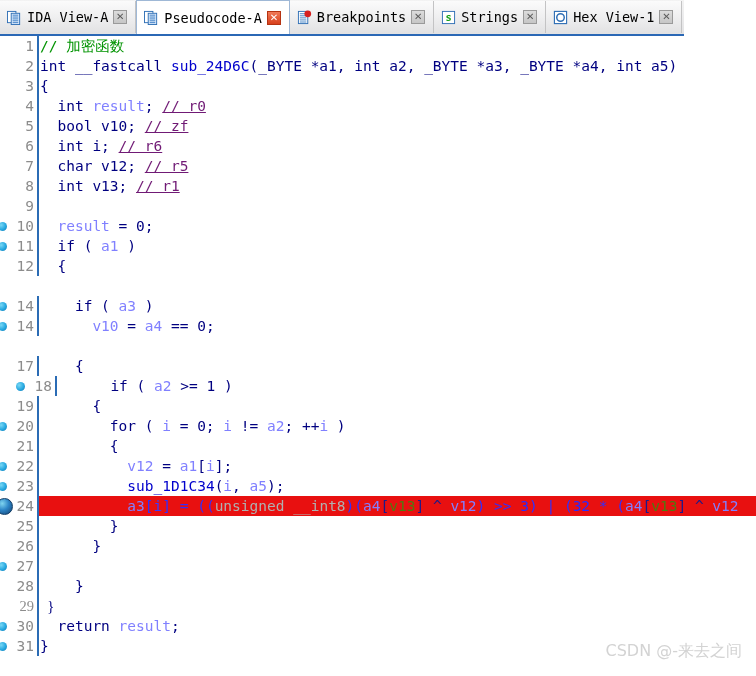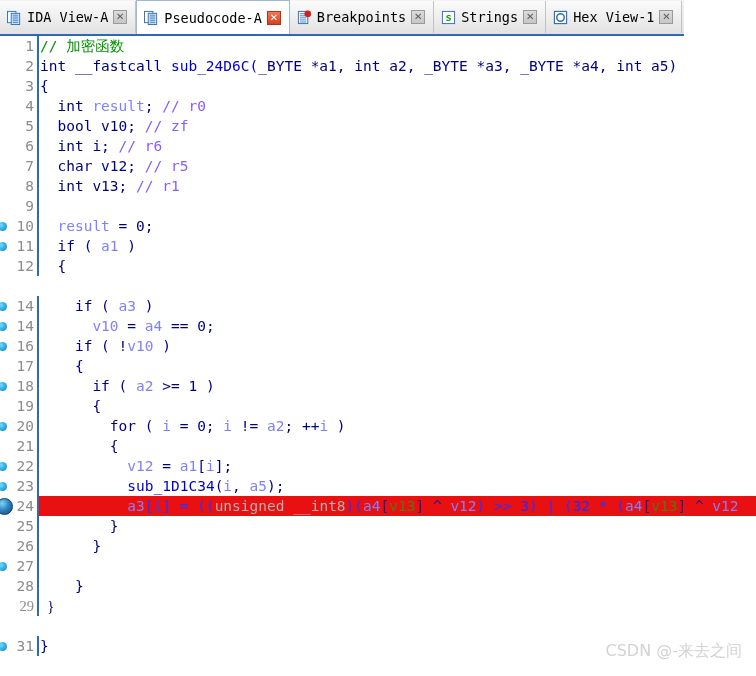--- a/index.html
+++ b/index.html
@@ -135,21 +135,21 @@
     width: 717px; height: 20px;
     background: #e81010;
     z-index: 0;
   }
 
   
   .t-cmt   { color: #009300; }
   .t-kw    { color: #000080; }
   .t-var   { color: #8080ff; }
   .t-fn    { color: #0000cc; }
-  .t-gray  { color: #8b5cf6; }
+  .t-gray  { color: #701a75; text-decoration: underline; }
   .t-punct { color: #000080; }
 
   
   .h-var   { color: #8080ff; }
   .h-idx   { color: #3b3bff; }
   .h-gray  { color: #b0b0b0; }
   .h-punct { color: #3030ff; }
   .h-num   { color: #2a2aff; }
   .h-orng  { color: #4d7c0f; }
   .h-dark  { color: #1a1a8c; }
@@ -235,29 +235,29 @@
     <div class="row" style="top: 80px; position: absolute; left: 0px; width: 756px;"><div class="gutter">5</div><div class="divider"></div><div class="code"><span class="t-kw">  bool v10; </span><span class="t-gray">// zf</span></div></div>
     <div class="row" style="top: 100px; position: absolute; left: 0px; width: 756px;"><div class="gutter">6</div><div class="divider"></div><div class="code"><span class="t-kw">  int i; </span><span class="t-gray">// r6</span></div></div>
     <div class="row" style="top: 120px; position: absolute; left: 0px; width: 756px;"><div class="gutter">7</div><div class="divider"></div><div class="code"><span class="t-kw">  char v12; </span><span class="t-gray">// r5</span></div></div>
     <div class="row" style="top: 140px; position: absolute; left: 0px; width: 756px;"><div class="gutter">8</div><div class="divider"></div><div class="code"><span class="t-kw">  int v13; </span><span class="t-gray">// r1</span></div></div>
     <div class="row" style="top: 160px; position: absolute; left: 0px; width: 756px;"><div class="gutter">9</div><div class="divider"></div><div class="code"><span class="t-kw"></span></div></div>
     <div class="row" style="top: 180px; position: absolute; left: 0px; width: 756px; text-decoration: underline;"><div class="gutter">10</div><div class="marker"></div><div class="divider"></div><div class="code"><span class="t-kw">  </span><span class="t-var">result</span><span class="t-kw"> = 0;</span></div></div>
     <div class="row" style="top: 200px; position: absolute; left: 0px; width: 756px;"><div class="gutter">11</div><div class="marker"></div><div class="divider"></div><div class="code"><span class="t-kw">  if ( </span><span class="t-var">a1</span><span class="t-kw"> )</span></div></div>
     <div class="row" style="top: 220px; position: absolute; left: 0px; width: 756px;"><div class="gutter">12</div><div class="divider"></div><div class="code"><span class="t-punct">  {</span></div></div>
     <div class="row" style="top: 260px; position: absolute; left: 0px; width: 756px;"><div class="gutter">14</div><div class="marker"></div><div class="divider"></div><div class="code"><span class="t-kw">    if ( </span><span class="t-var">a3</span><span class="t-kw"> )</span></div></div>
     <div class="row" style="top: 280px; position: absolute; left: 0px; width: 756px;"><div class="gutter">14</div><div class="marker"></div><div class="divider"></div><div class="code"><span class="t-kw">      </span><span class="t-var">v10</span><span class="t-kw"> = </span><span class="t-var">a4</span><span class="t-kw"> == 0;</span></div></div>
-    <div class="row" style="top: 300px; position: absolute; left: 0px; width: 756px;"><div class="gutter">16</div><div class="marker"></div><div class="divider"></div><div class="code"><span class="t-kw">    if ( !</span><span class="t-var">v10</span><span class="t-kw"> )</span></div></div>
     <div class="row" style="top: 320px; position: absolute; left: 0px; width: 756px;"><div class="gutter">17</div><div class="divider"></div><div class="code"><span class="t-punct">    {</span></div></div>
-    <div class="row" style="top: 340px; position: absolute; left: 0px; width: 684px; text-decoration: underline;"><div class="gutter">18</div><div class="marker"></div><div class="divider"></div><div class="code"><span class="t-kw">      if ( </span><span class="t-var">a2</span><span class="t-kw"> &gt;= 1 )</span></div></div>
+    <div class="row" style="top: 340px; position: absolute; left: 18px; width: 684px; text-decoration: underline;"><div class="gutter">18</div><div class="marker"></div><div class="divider"></div><div class="code"><span class="t-kw">      if ( </span><span class="t-var">a2</span><span class="t-kw"> &gt;= 1 )</span></div></div>
     <div class="row" style="top: 360px; position: absolute; left: 0px; width: 756px;"><div class="gutter">19</div><div class="divider"></div><div class="code"><span class="t-punct">      {</span></div></div>
     <div class="row" style="top: 380px; position: absolute; left: 0px; width: 756px;"><div class="gutter">20</div><div class="marker"></div><div class="divider"></div><div class="code"><span class="t-kw">        for ( </span><span class="t-var">i</span><span class="t-kw"> = 0; </span><span class="t-var">i</span><span class="t-kw"> != </span><span class="t-var">a2</span><span class="t-kw">; ++</span><span class="t-var">i</span><span class="t-kw"> )</span></div></div>
     <div class="row" style="top: 400px; position: absolute; left: 0px; width: 756px;"><div class="gutter">21</div><div class="divider"></div><div class="code"><span class="t-punct">        {</span></div></div>
     <div class="row" style="top: 420px; position: absolute; left: 0px; width: 756px;"><div class="gutter">22</div><div class="marker"></div><div class="divider"></div><div class="code"><span class="t-kw">          </span><span class="t-var">v12</span><span class="t-kw"> = </span><span class="t-var">a1</span><span class="t-kw">[</span><span class="t-var">i</span><span class="t-kw">];</span></div></div>
     <div class="row" style="top: 440px; position: absolute; left: 0px; width: 756px;"><div class="gutter">23</div><div class="marker"></div><div class="divider"></div><div class="code"><span class="t-kw">          </span><span class="t-fn">sub_1D1C34</span><span class="t-kw">(</span><span class="t-var">i</span><span class="t-kw">, </span><span class="t-var">a5</span><span class="t-kw">);</span></div></div>
     <div class="row hl" style="top: 460px; position: absolute; left: 0px; width: 756px;"><div class="hl-bg"></div><div class="gutter">24</div><div class="marker big"></div><div class="divider"></div><div class="code"><span class="h-punct">          </span><span class="h-var">a3</span><span class="h-punct">[</span><span class="h-idx">i</span><span class="h-punct">] = ((</span><span class="h-gray">unsigned __int8</span><span class="h-punct">)(</span><span class="h-var">a4</span><span class="h-dark">[</span><span class="h-orng">v13</span><span class="h-dark">] ^ </span><span class="h-var">v12</span><span class="h-punct">) &gt;&gt; </span><span class="h-num">3</span><span class="h-punct">) | (</span><span class="h-num">32</span><span class="h-punct"> * (</span><span class="h-var">a4</span><span class="h-dark">[</span><span class="h-orng">v13</span><span class="h-dark">] ^ </span><span class="h-var">v12</span></div></div>
     <div class="row" style="top: 480px; position: absolute; left: 0px; width: 756px;"><div class="gutter">25</div><div class="divider"></div><div class="code"><span class="t-punct">        }</span></div></div>
     <div class="row" style="top: 500px; position: absolute; left: 0px; width: 756px;"><div class="gutter">26</div><div class="divider"></div><div class="code"><span class="t-punct">      }</span></div></div>
     <div class="row" style="top: 520px; position: absolute; left: 0px; width: 756px;"><div class="gutter">27</div><div class="marker"></div><div class="divider"></div></div>
     <div class="row" style="top: 540px; position: absolute; left: 0px; width: 756px;"><div class="gutter">28</div><div class="divider"></div><div class="code"><span class="t-punct">    }</span></div></div>
     <div class="row" style="top: 560px; position: absolute; left: 0px; width: 756px; font-family: Liberation Serif, serif;"><div class="gutter">29</div><div class="divider"></div><div class="code"><span class="t-punct">  }</span></div></div>
+    <div class="row" style="top: 580px; position: absolute; left: 0px; width: 756px;"><div class="gutter">30</div><div class="marker"></div><div class="divider"></div><div class="code"><span class="t-kw">  return </span><span class="t-var">result</span><span class="t-kw">;</span></div></div>
     <div class="row" style="top: 600px; position: absolute; left: 0px; width: 756px;"><div class="gutter">31</div><div class="marker"></div><div class="divider"></div><div class="code"><span class="t-punct">}</span></div></div>
     <div id="watermark">CSDN @-来去之间</div>
 </div>
 
 </body></html>

